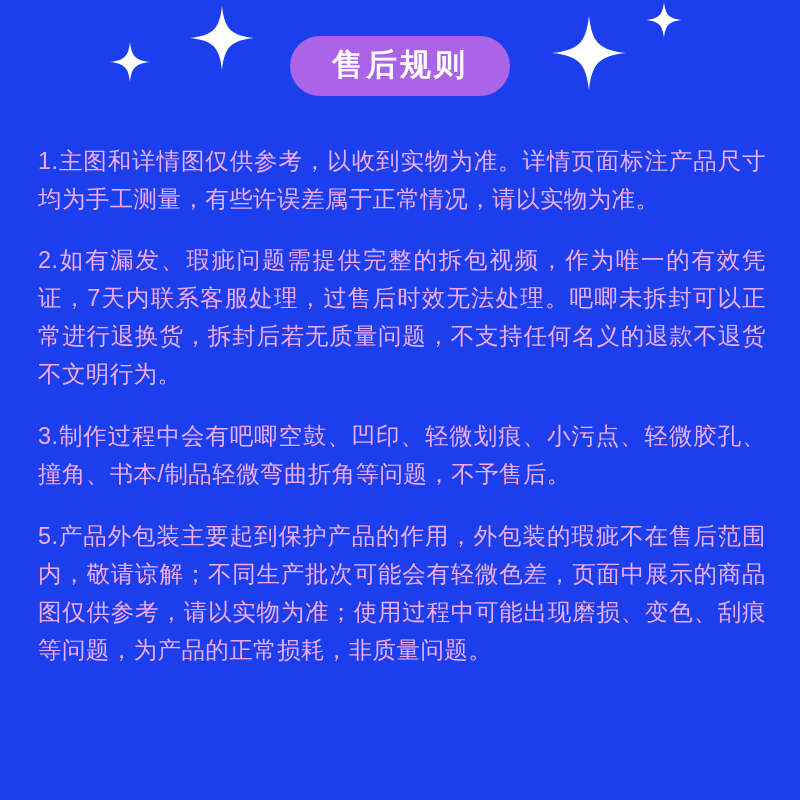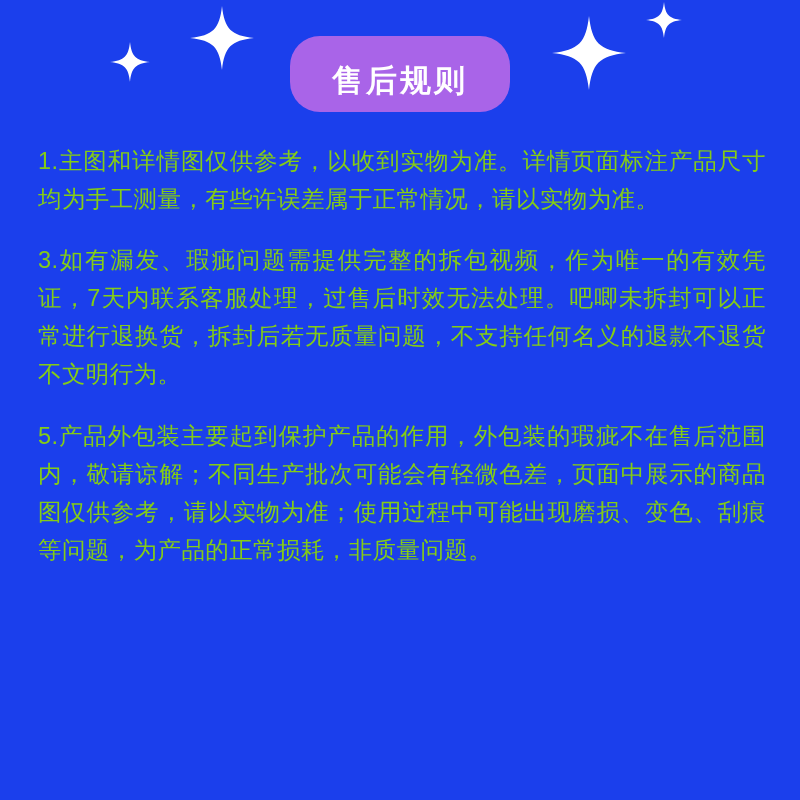--- a/index.html
+++ b/index.html
@@ -33,38 +33,38 @@
     position: absolute;
     top: 36px;
     left: 0;
     width: 800px;
     display: flex;
     justify-content: center;
   }
   .title-badge {
     background: #A964E8;
     border-radius: 30px;
-    padding: 28px 42px 14px 42px;
+    padding: 12px 42px 14px 42px;
     color: #FFFFFF;
     font-size: 31px;
     font-weight: bold;
     letter-spacing: 3px;
     line-height: 1.1;
     box-shadow: 0 0 0 0 rgba(0,0,0,0);
   }
 
   
   .content {
     position: absolute;
     top: 118px;
     left: 38px;
     width: 728px;
   }
   .para {
-    color: #84cc16;
+    color: #f0abfc;
     font-size: 23.5px;
     line-height: 1.62;
     letter-spacing: 0.4px;
     margin-bottom: 12px;
     text-align: justify;
     text-justify: inter-ideograph;
   }
   .para.note {
     margin-top: -6px;
   }
@@ -94,17 +94,18 @@
         <path d="M50 0 C54 36 64 46 100 50 C64 54 54 64 50 100 C46 64 36 54 0 50 C36 46 46 36 50 0 Z" fill="#FFFFFF"></path>
       </svg>
   </div>
 
   <div class="title-wrap">
     <div class="title-badge">售后规则</div>
   </div>
 
   <div class="content">
     <p class="para">1.主图和详情图仅供参考，以收到实物为准。详情页面标注产品尺寸均为手工测量，有些许误差属于正常情况，请以实物为准。</p>
-    <p class="para">3.如有漏发、瑕疵问题需提供完整的拆包视频，作为唯一的有效凭证，7天内联系客服处理，过售后时效无法处理。吧唧未拆封可以正常进行退换货，拆封后若无质量问题，不支持任何名义的退款不退货不文明行为。</p>
+    <p class="para">2.如有漏发、瑕疵问题需提供完整的拆包视频，作为唯一的有效凭证，7天内联系客服处理，过售后时效无法处理。吧唧未拆封可以正常进行退换货，拆封后若无质量问题，不支持任何名义的退款不退货不文明行为。</p>
+    <p class="para">3.制作过程中会有吧唧空鼓、凹印、轻微划痕、小污点、轻微胶孔、撞角、书本/制品轻微弯曲折角等问题，不予售后。</p>
     <p class="para">5.产品外包装主要起到保护产品的作用，外包装的瑕疵不在售后范围内，敬请谅解；不同生产批次可能会有轻微色差，页面中展示的商品图仅供参考，请以实物为准；使用过程中可能出现磨损、变色、刮痕等问题，为产品的正常损耗，非质量问题。</p>
   </div>
 
 </div>
 
 </body></html>

